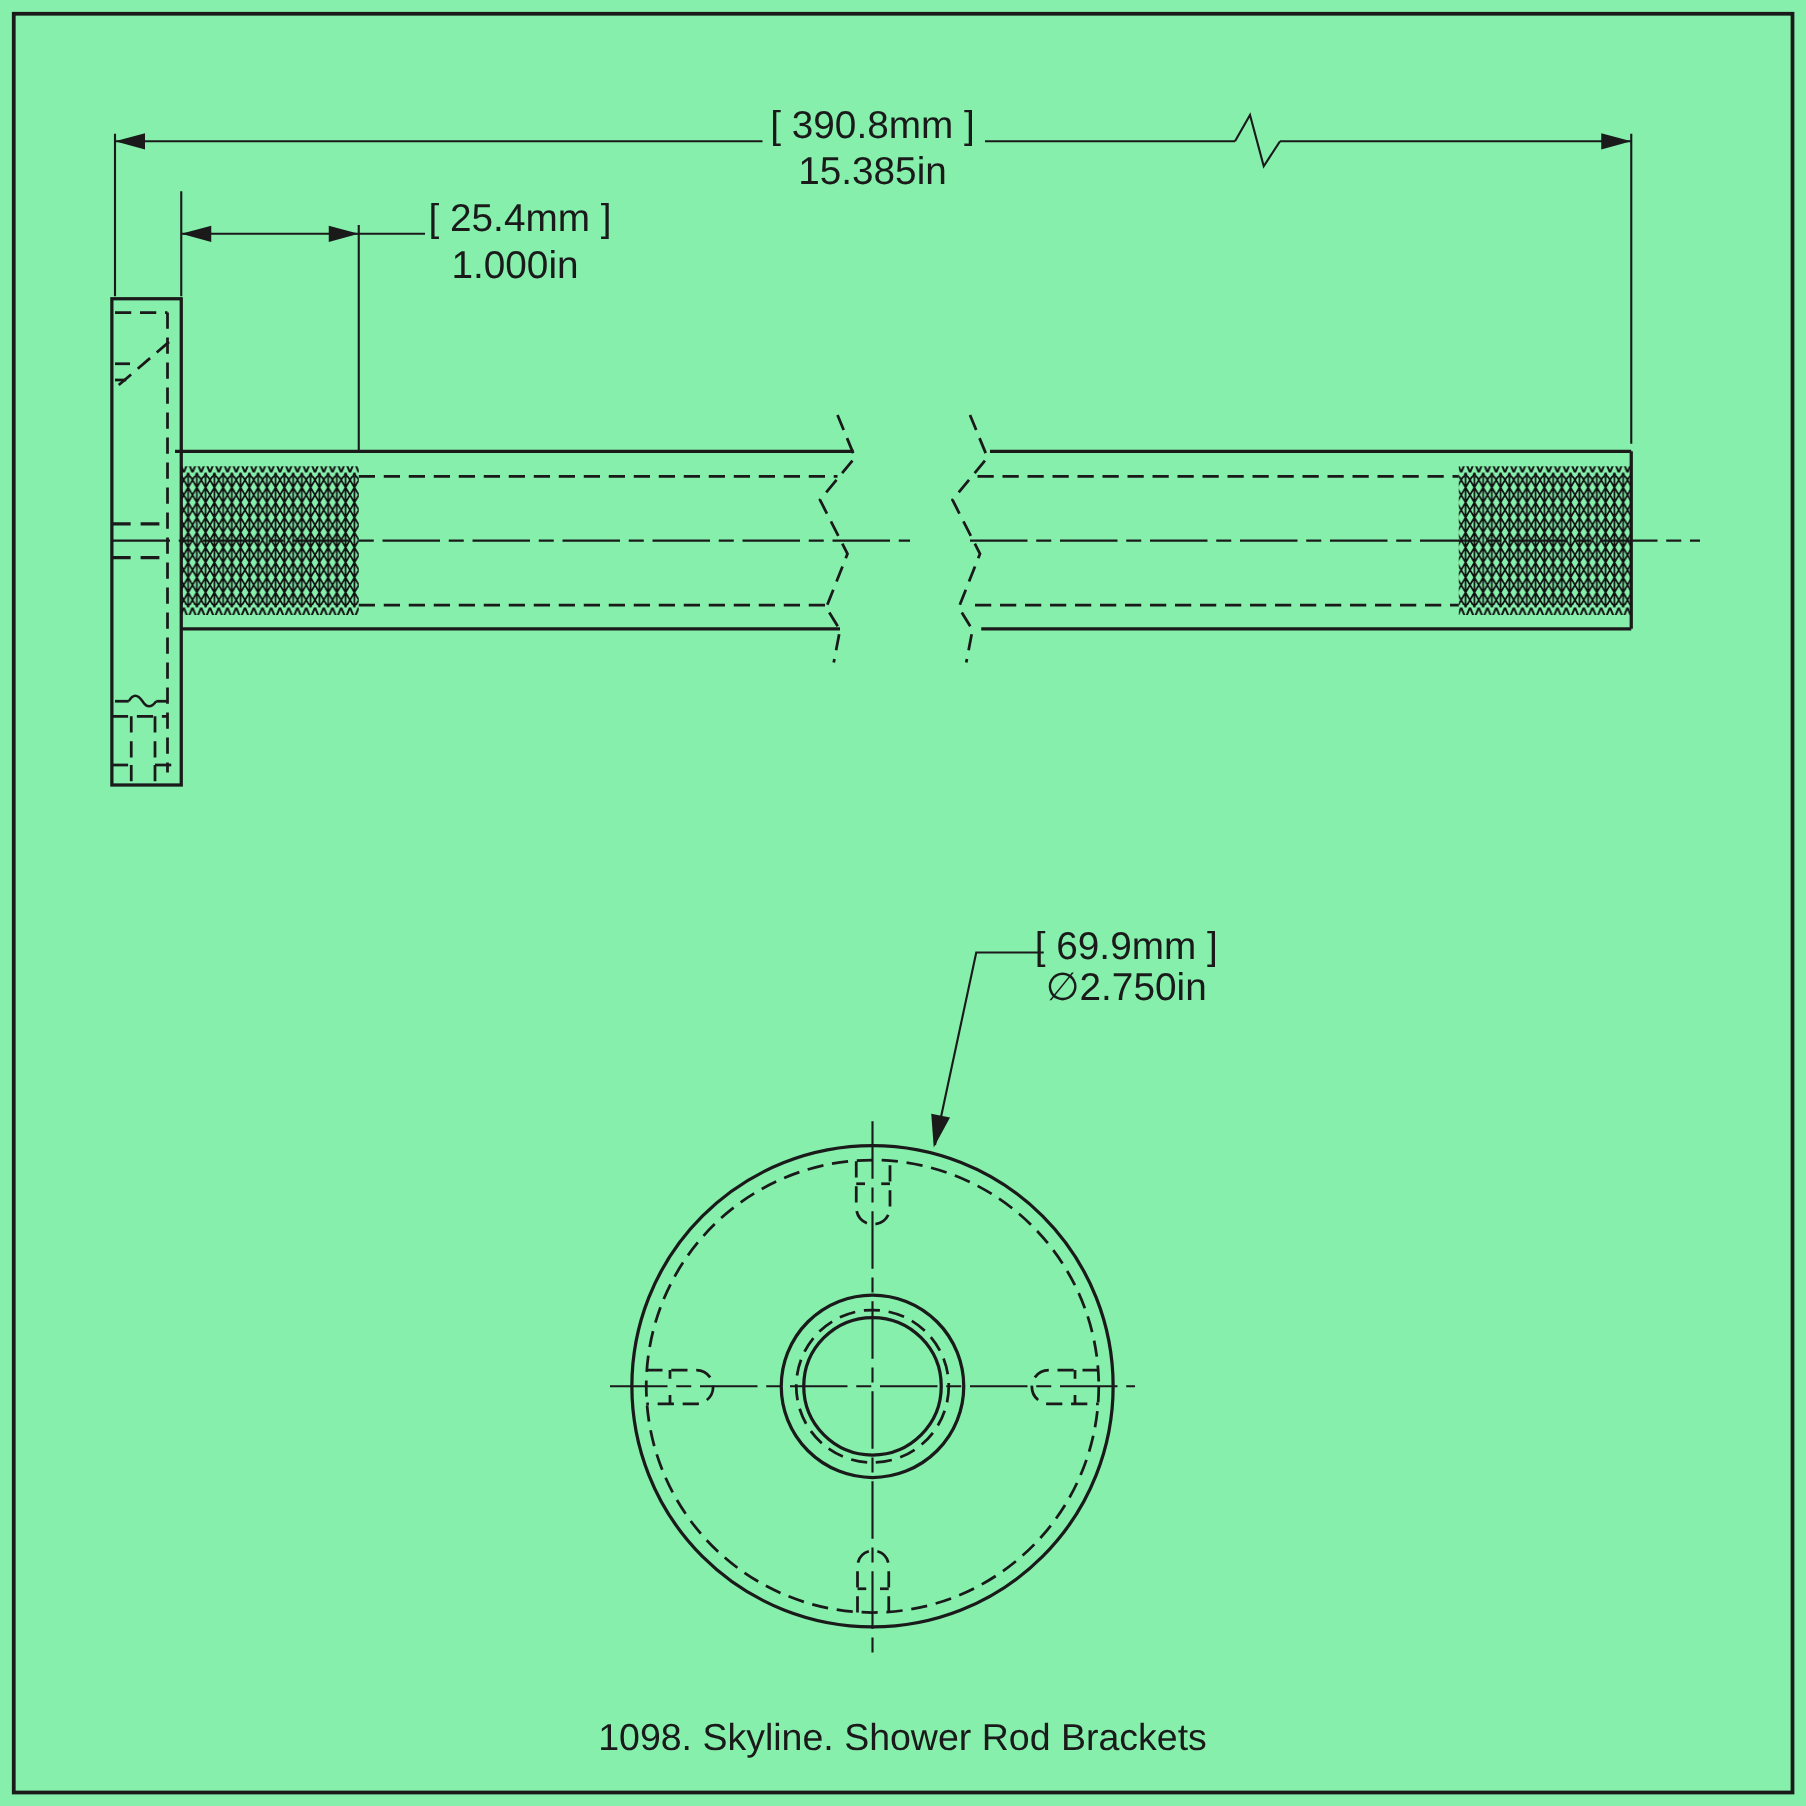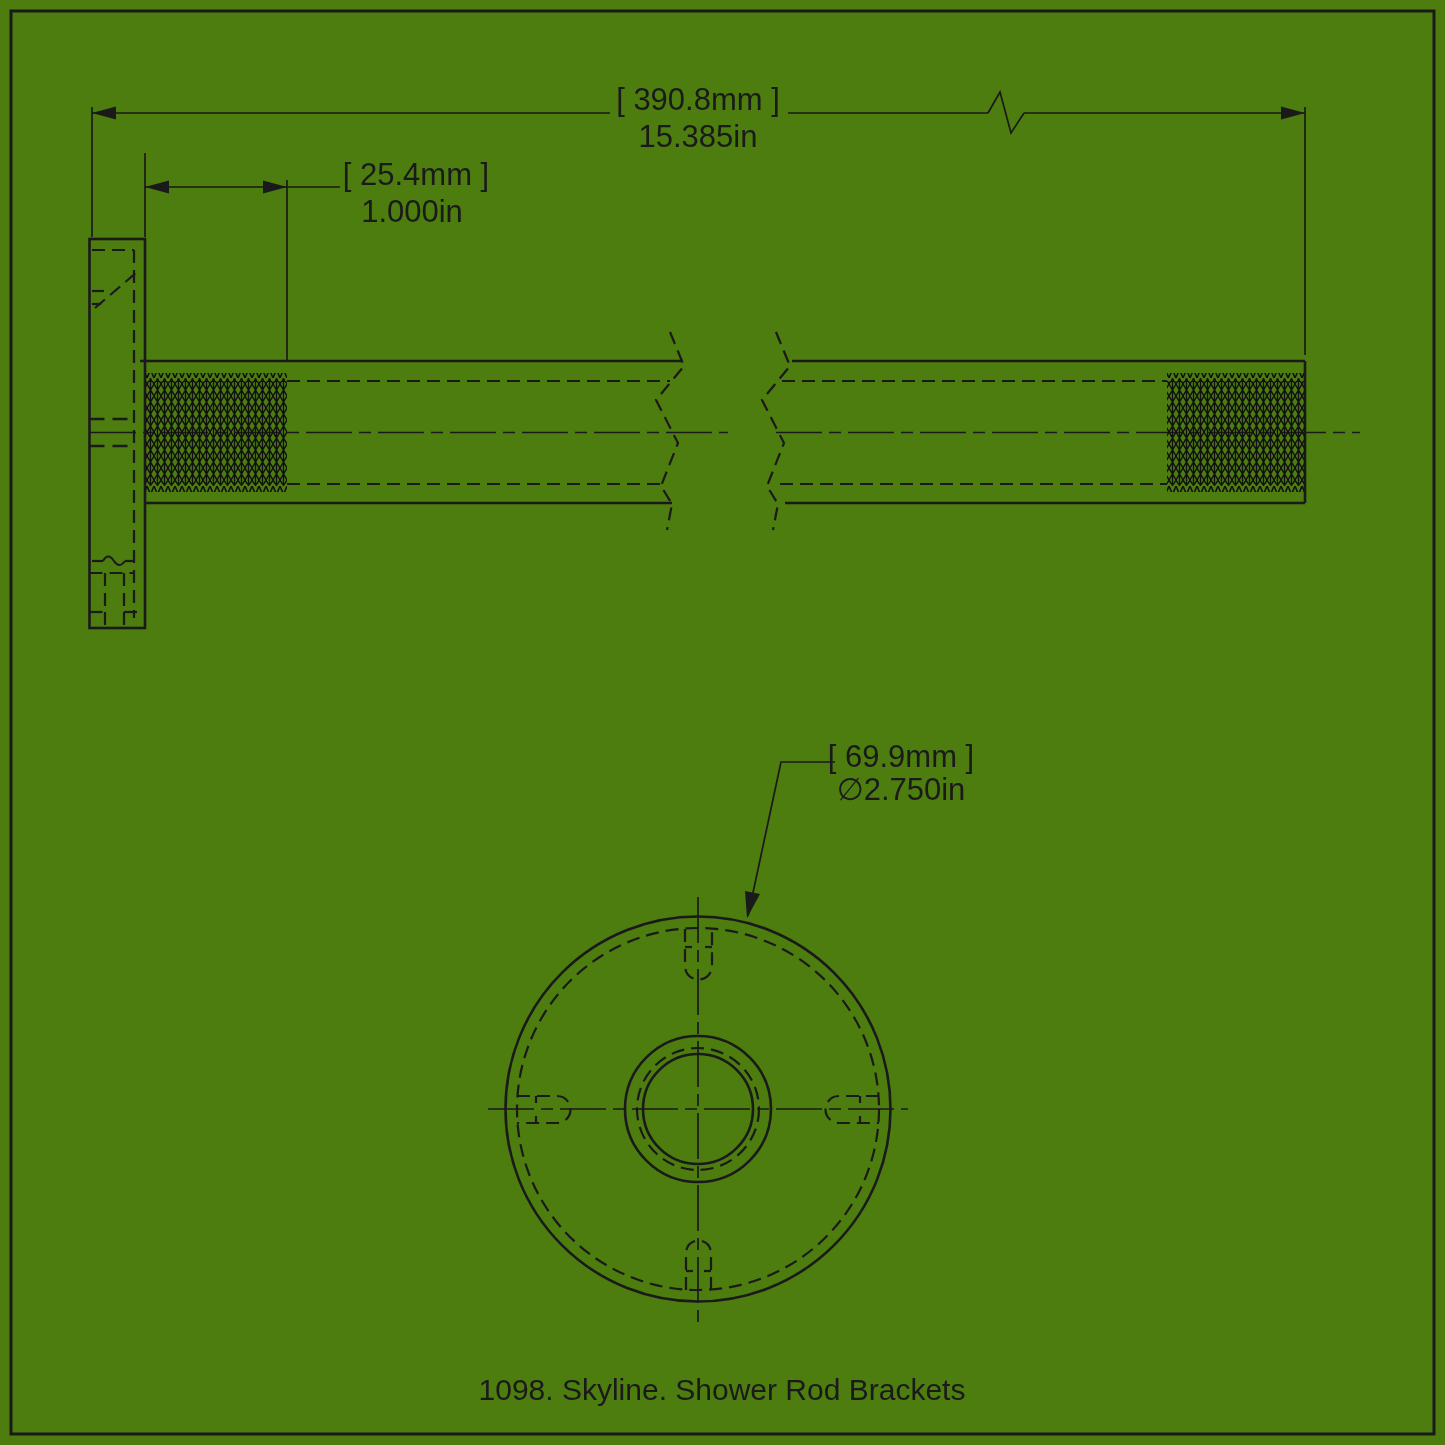--- a/index.html
+++ b/index.html
@@ -1,16 +1,16 @@
 <!DOCTYPE html>
 <html><head>
 <meta charset="utf-8">
 <style>
   html,body{margin:0;padding:0;background:#ffffff;}
-  .canvas{position:relative;width:1445px;height:1445px;background:#4d7c0f;overflow:hidden;
+  .canvas{position:relative;width:1445px;height:1445px;background:#86efac;overflow:hidden;
           font-family:"Liberation Sans", sans-serif;}
   svg{display:block;}
   .outline{stroke:#1a1a1a;stroke-width:2.6;fill:none;}
   .thin{stroke:#1a1a1a;stroke-width:2;fill:none;}
   .hidden-ln{stroke:#1a1a1a;stroke-width:2.2;fill:none;stroke-dasharray:13 7;}
   .hidden-big{stroke:#1a1a1a;stroke-width:2.6;fill:none;stroke-dasharray:15 8;}
   .center-ln{stroke:#1a1a1a;stroke-width:1.7;fill:none;stroke-dasharray:46 7 12 7;}
   .dim-ln{stroke:#1a1a1a;stroke-width:1.7;fill:none;}
   .arrow{fill:#1a1a1a;stroke:none;}
   text{font-family:"Liberation Sans", sans-serif;font-size:31px;fill:#1a1a1a;text-anchor:middle;}

